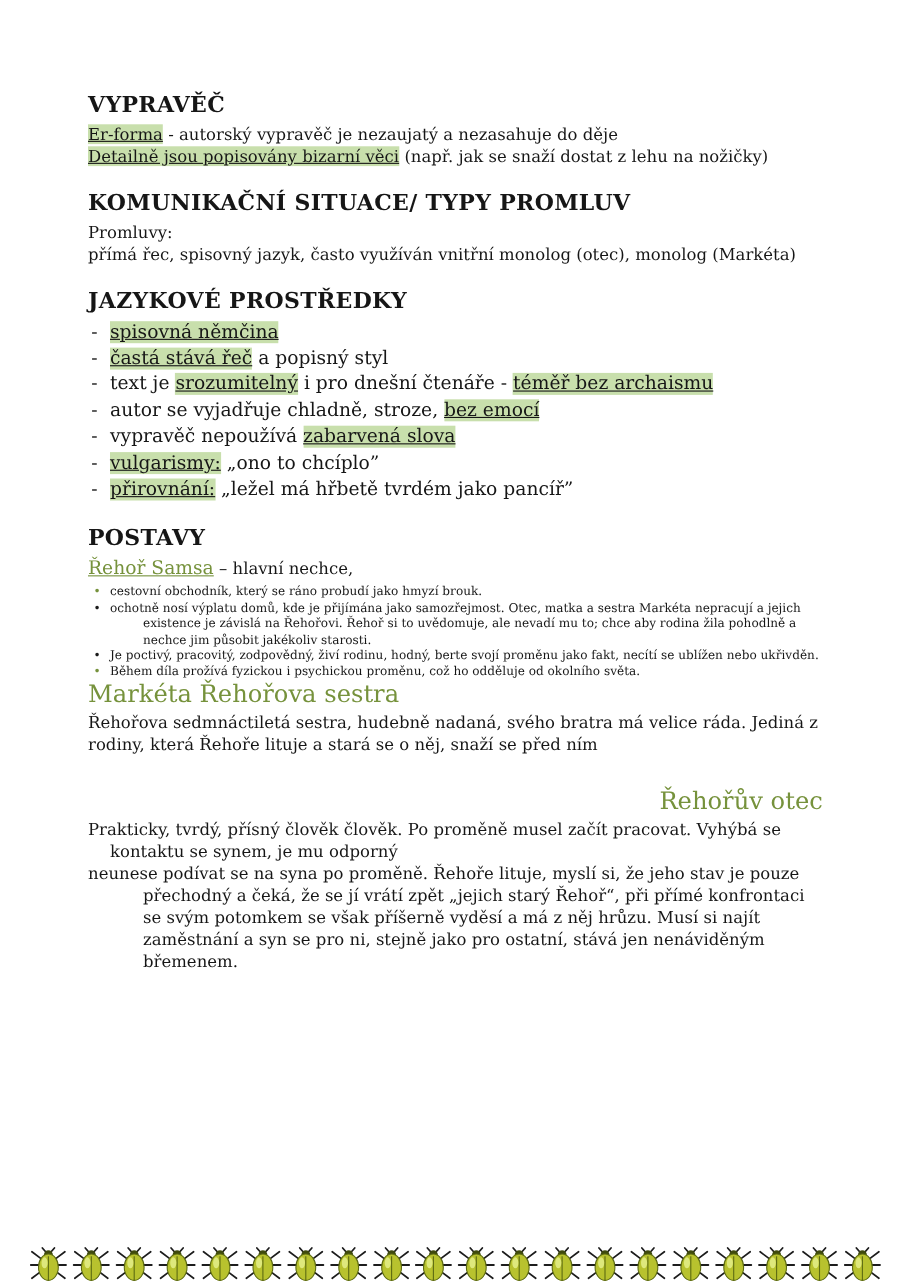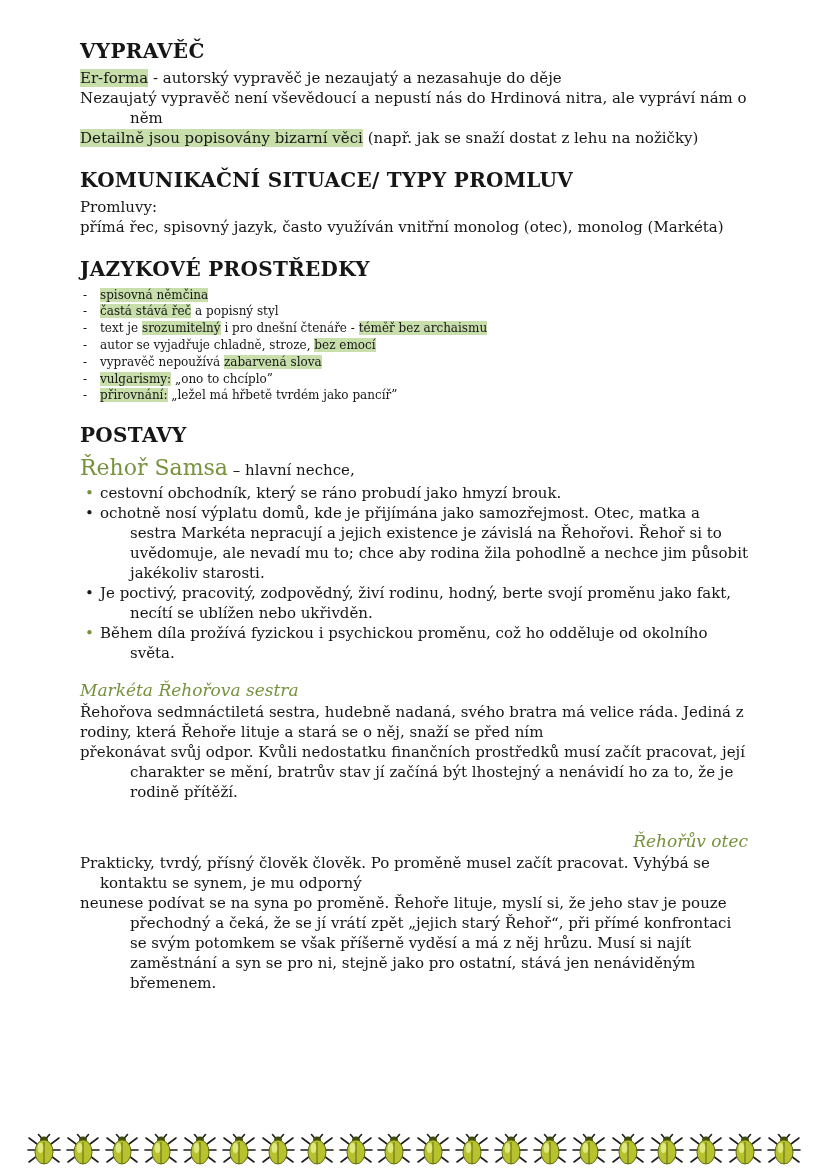--- a/index.html
+++ b/index.html
@@ -9,55 +9,54 @@
   }
   *{box-sizing:border-box;}
   html,body{margin:0;padding:0;}
   body{
     width:828px;height:1171px;
     background:#ffffff;
     position:relative;overflow:hidden;
     font-family:"DejaVu Serif","Liberation Serif",serif;
     color:var(--ink);
   }
-  .page{padding:40px 80px 0 80px;}
+  .page{padding:84px 80px 0 80px;}
   section{margin-top:20px;}
   section:first-child{margin-top:0;}
   h1{
     font-size:20px;line-height:1.15;
     margin:0 0 6px 0;
     font-weight:bold;letter-spacing:.3px;
   }
   h2{
-    font-size:17px;line-height:1.2;
+    font-size:22px;line-height:1.2;
     color:var(--green);
     font-weight:normal;
-    margin:16px 0 3px 0;
-    font-style:italic;
+    margin:0 0 3px 0;
   }
   h2.gap-lg{margin-top:28px;text-align:right;}
   p{margin:0;font-size:15px;line-height:1.33;}
   p.hang{padding-left:50px;text-indent:-50px;}
   p.hang-sm{padding-left:20px;text-indent:-20px;}
-  .seg-hl{background:var(--hl);}
+  .seg-hl{background:var(--hl);text-decoration:underline;}
   .seg-green{color:var(--green);}
-  p.lead .seg-green{font-size:22px;}
+  p.lead .seg-green{font-size:17px;text-decoration:underline;}
 
   ul.dash-list{list-style:none;margin:2px 0 0 0;padding:0;}
   ul.dash-list li{
-    font-size:12px;line-height:1.4;
+    font-size:17px;line-height:1.4;
     position:relative;padding-left:20px;
   }
   ul.dash-list li::before{
     content:"-";position:absolute;left:3px;top:0;
   }
 
   ul.char-list{list-style:none;margin:2px 0 0 0;padding:0;}
   ul.char-list li{
-    font-size:15px;line-height:1.33;
+    font-size:11px;line-height:1.33;
     padding-left:50px;text-indent:-45px;
   }
   ul.char-list li::before{
     content:"\2022";
     display:inline-block;width:15px;text-indent:0;
   }
   ul.char-list li.bullet-green::before{color:var(--green);}
   ul.char-list li.bullet-black::before{color:#1a1a1a;}
 
   .beetle-strip{
@@ -69,21 +68,20 @@
   .beetle svg{display:block;}
 </style>
 </head>
 <body>
 
 <div class="page">
 
   <section>
     <h1>VYPRAVĚČ</h1>
     <p><span class="seg-hl">Er-forma</span><span> - autorský vypravěč je nezaujatý a nezasahuje do děje</span></p>
-    <p class="hang"><span>Nezaujatý vypravěč není vševědoucí a nepustí nás do Hrdinová nitra, ale vypráví nám o něm</span></p>
     <p><span class="seg-hl">Detailně jsou popisovány bizarní věci</span><span> (např. jak se snaží dostat z lehu na nožičky)</span></p>
   </section>
 
   <section>
     <h1>KOMUNIKAČNÍ SITUACE/ TYPY PROMLUV</h1>
     <p><span>Promluvy:</span></p>
     <p><span>přímá řec, spisovný jazyk, často využíván vnitřní monolog (otec), monolog (Markéta)</span></p>
   </section>
 
   <section>
@@ -104,21 +102,20 @@
     <p class="lead"><span class="seg-green">Řehoř Samsa</span><span> – hlavní nechce,</span></p>
     <ul class="char-list">
         <li class="bullet-green"><span>cestovní obchodník, který se ráno probudí jako hmyzí brouk.</span></li>
         <li class="bullet-black"><span>ochotně nosí výplatu domů, kde je přijímána jako samozřejmost. Otec, matka a sestra Markéta nepracují a jejich existence je závislá na Řehořovi. Řehoř si to uvědomuje, ale nevadí mu to; chce aby rodina žila pohodlně a nechce jim působit jakékoliv starosti.</span></li>
         <li class="bullet-black"><span>Je poctivý, pracovitý, zodpovědný, živí rodinu, hodný, berte svojí proměnu jako fakt, necítí se ublížen nebo ukřivděn.</span></li>
         <li class="bullet-green"><span>Během díla prožívá fyzickou i psychickou proměnu, což ho odděluje od okolního světa.</span></li>
       </ul>
 
     <h2>Markéta Řehořova sestra</h2>
     <p><span>Řehořova sedmnáctiletá sestra, hudebně nadaná, svého bratra má velice ráda. Jediná z rodiny, která Řehoře lituje a stará se o něj, snaží se před ním</span></p>
-    <p class="hang"><span>překonávat svůj odpor. Kvůli nedostatku finančních prostředků musí začít pracovat, její charakter se mění, bratrův stav jí začíná být lhostejný a nenávidí ho za to, že je rodině přítěží.</span></p>
 
     <h2 class="gap-lg">Řehořův otec</h2>
     <p class="hang-sm"><span>Prakticky, tvrdý, přísný člověk člověk. Po proměně musel začít pracovat. Vyhýbá se kontaktu se synem, je mu odporný</span></p>
 
     <p class="hang"><span>neunese podívat se na syna po proměně. Řehoře lituje, myslí si, že jeho stav je pouze přechodný a čeká, že se jí vrátí zpět „jejich starý Řehoř“, při přímé konfrontaci se svým potomkem se však příšerně vyděsí a má z něj hrůzu. Musí si najít zaměstnání a syn se pro ni, stejně jako pro ostatní, stává jen nenáviděným břemenem.</span></p>
   </section>
 
 </div>
 
 <div class="beetle-strip">

